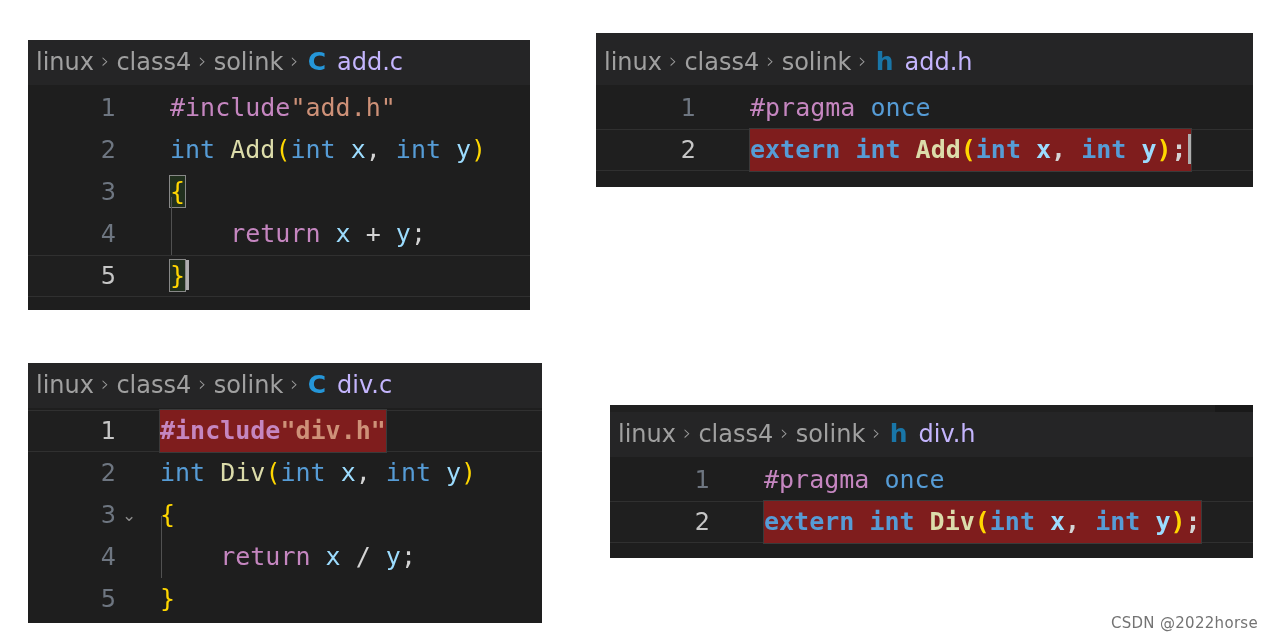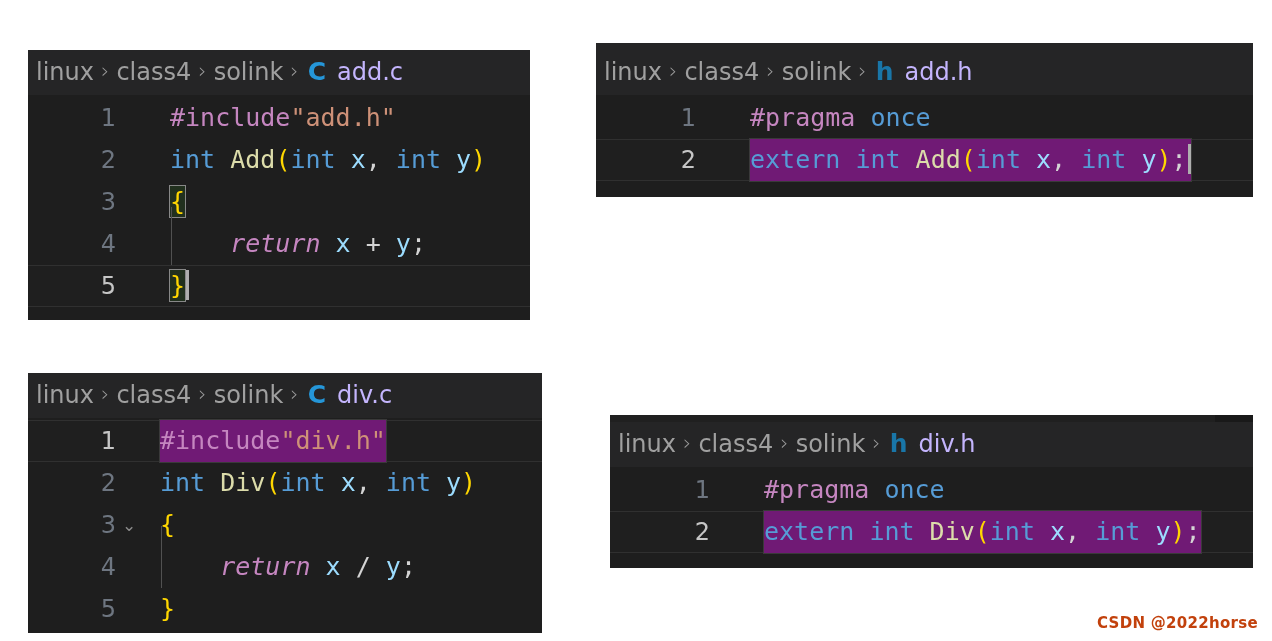--- a/index.html
+++ b/index.html
@@ -14,21 +14,20 @@
     overflow: hidden;
     font-family: "DejaVu Sans", sans-serif;
   }
 
   
   .panel {
     position: absolute;
     background: #1e1e1e;
     overflow: hidden;
     box-sizing: border-box;
-    margin-top: 10px;
   }
 
   
   .tabstrip {
     position: relative;
     height: 7px;
     background: #252526;
     width: 100%;
   }
   .tabstrip .tabdiv {
@@ -114,21 +113,21 @@
   }
   .src { flex: 0 0 auto; position: relative; }
 
   
   .t-pre   { color: #c586c0; }            
   .t-str   { color: #ce9178; }            
   .t-kw    { color: #569cd6; }            
   .t-fn    { color: #dcdcaa; }            
   .t-par   { color: #ffd700; }            
   .t-brace { color: #ffd700; }            
-  .t-ctl   { color: #c586c0; font-style: italic; }            
+  .t-ctl   { color: #c586c0; }            
   .t-var   { color: #9cdcfe; }            
   .t-op    { color: #d4d4d4; }            
 
   
   .bmatch {
     outline: 1px solid #888888;
     background: #21301e;
     padding: 1px 0;
   }
 
@@ -147,33 +146,33 @@
   
   .iguide {
     position: absolute;
     width: 1px;
     background: #515151;
   }
 
   
   .linebox {
     outline: 1px solid #3a3a3a;
-    background: #701a75;
+    background: #7f1d1d;
+    font-weight: bold;
   }
 
   
   .watermark {
     position: absolute;
     right: 14px;
     bottom: 9px;
-    color: #c2410c;
+    color: #737373;
     font-size: 15px;
     font-family: "DejaVu Sans", sans-serif;
     letter-spacing: .3px;
-    font-weight: bold;
   }
 </style>
 </head>
 <body>
 
 <div class="panel" id="panel-add-c" style="left:28px; top:40px; width:502px; height:270px;">
     <div class="breadcrumb">
       <span class="crumb">linux</span>
       <span class="sep">›</span>
       <span class="crumb">class4</span>

